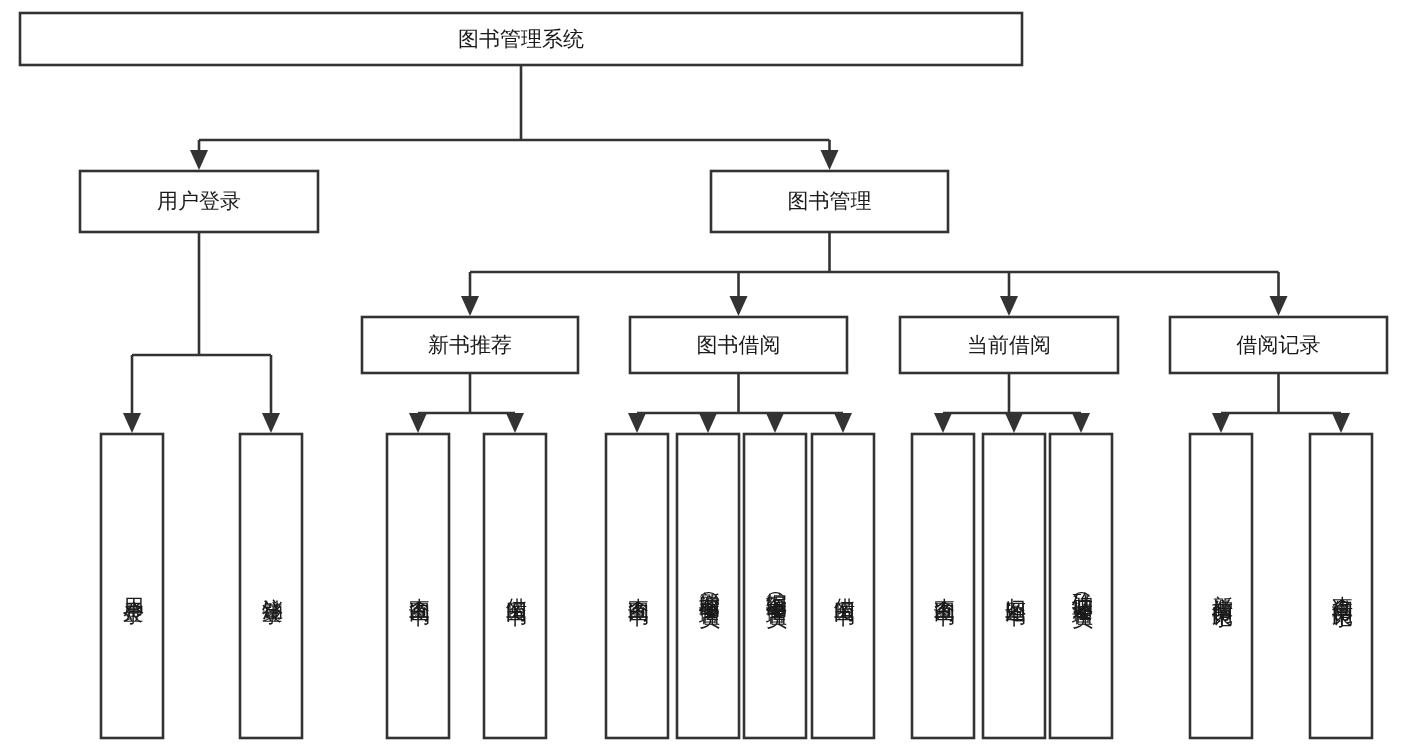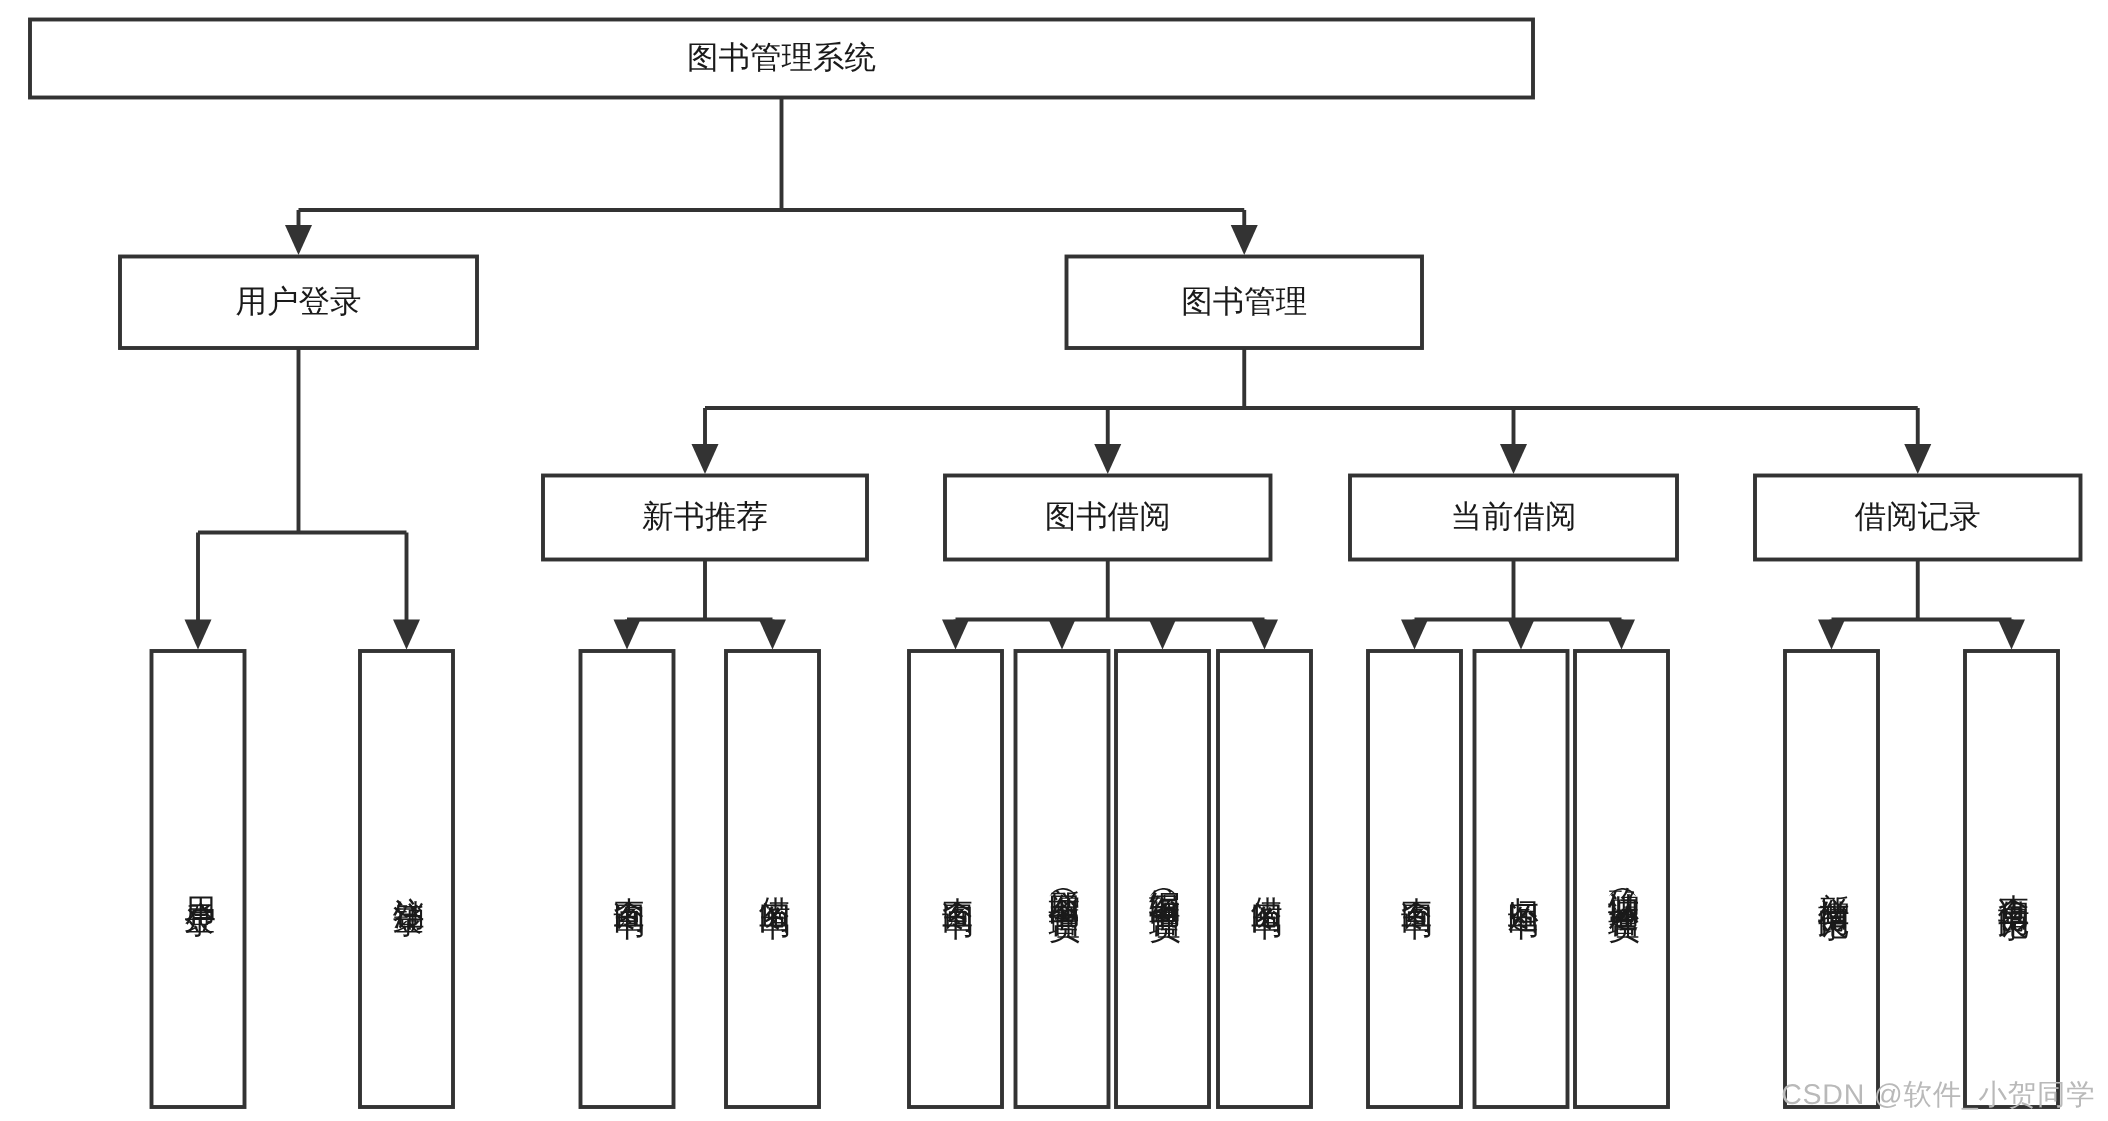--- a/index.html
+++ b/index.html
@@ -207,14 +207,13 @@
           <rect x="1190" y="434" width="62" height="304" class="node-box"></rect>
           <text class="node-label vert" x="1221" y="586" dominant-baseline="middle" text-anchor="middle">新增借阅记录</text>
         </g>
         <g>
           <rect x="1310" y="434" width="62" height="304" class="node-box"></rect>
           <text class="node-label vert" x="1341" y="586" dominant-baseline="middle" text-anchor="middle">查询借阅记录</text>
         </g>
       </g>
   </svg>
 
-  <div class="watermark">CSDN @软件_小贺同学</div>
 </div>
 
 </body></html>

